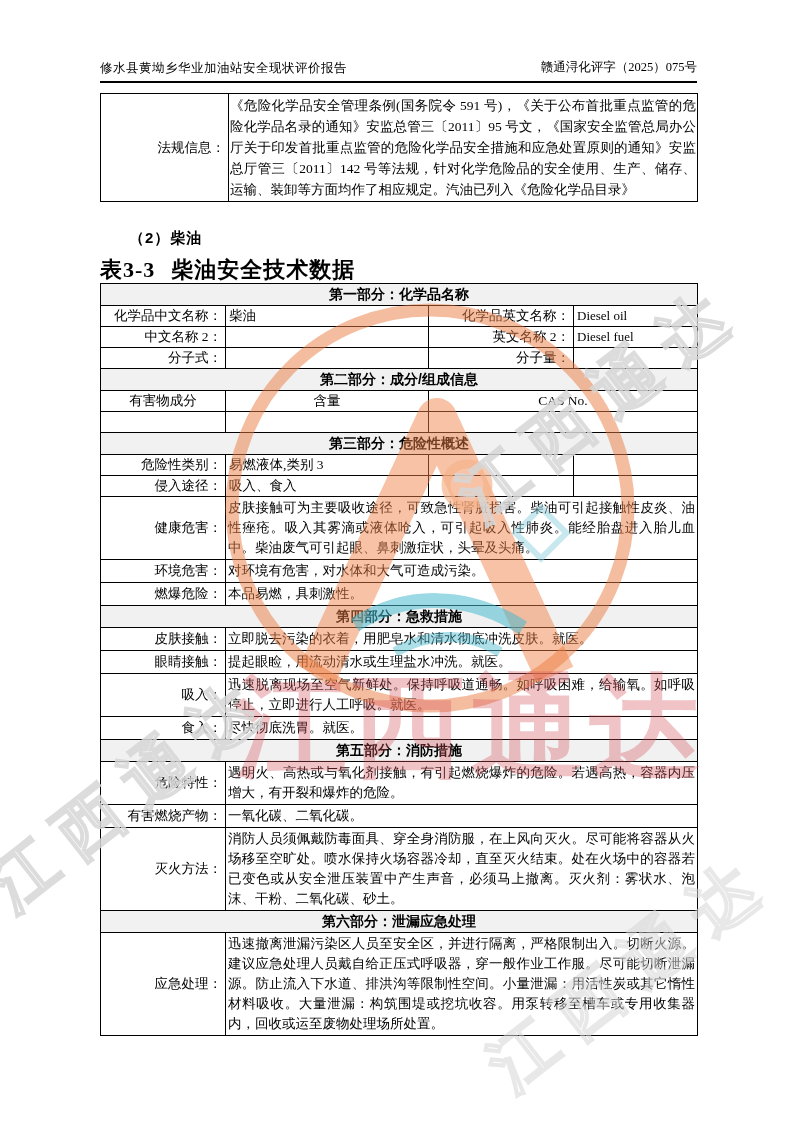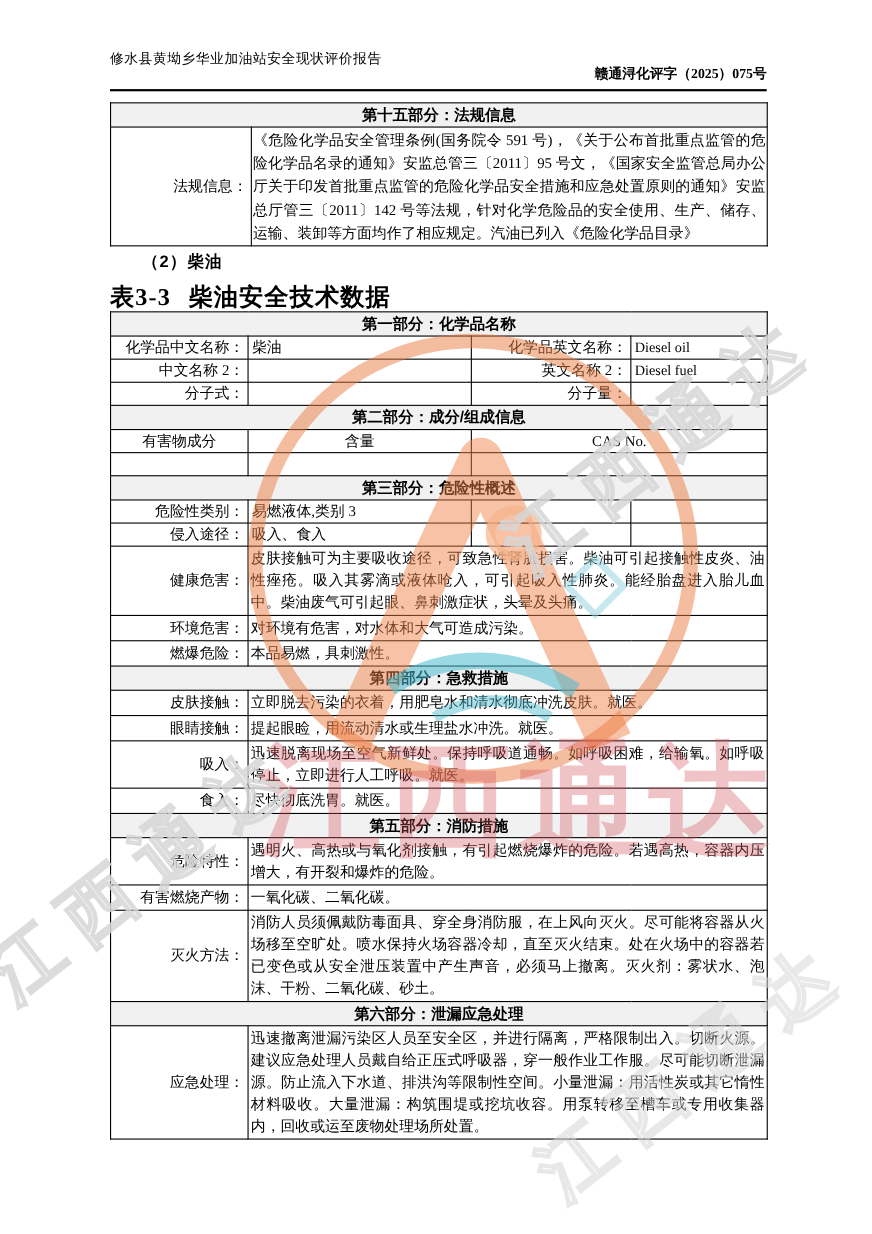--- a/index.html
+++ b/index.html
@@ -2,22 +2,22 @@
 <html><head>
 <meta charset="utf-8">
 <style>
   html,body{margin:0;padding:0;background:#888;}
   .page{
     position:relative;width:793px;height:1122px;background:#ffffff;
     font-family:"Liberation Serif","DejaVu Serif",serif;color:#000;
     margin:0 auto;overflow:hidden;
   }
   
-  .hdr-left{position:absolute;left:100px;top:45px;font-size:12.5px;letter-spacing:.5px;}
-  .hdr-right{position:absolute;right:96px;top:59px;font-size:12.5px;font-weight:bold;}
+  .hdr-left{position:absolute;left:100px;top:60px;font-size:12.5px;letter-spacing:.5px;}
+  .hdr-right{position:absolute;right:96px;top:59px;font-size:12.5px;font-weight:normal;}
   .hdr-rule{position:absolute;left:100px;top:81px;width:597px;height:2px;background:#000;}
   
   table{border-collapse:collapse;table-layout:fixed;}
   td{border:1px solid #000;font-size:13.5px;vertical-align:middle;padding:0 3px;overflow:hidden;}
   tr.sec td{
     background:#f1f1f1;font-family:"Liberation Sans","DejaVu Sans",sans-serif;
     font-weight:bold;text-align:center;font-size:14px;height:21px;line-height:21px;
   }
   .reg-table{position:absolute;left:100px;top:93px;width:597px;border:1.5px solid #000;}
   .reg-table td.lab{width:127px;text-align:right;}
@@ -66,23 +66,20 @@
   <div class="hdr-left">修水县黄坳乡华业加油站安全现状评价报告</div>
   <div class="hdr-right">赣通浔化评字（2025）075号</div>
   <div class="hdr-rule"></div>
 
   <table class="reg-table">
     <colgroup>
         <col style="width:128px">
         <col style="width:469px">
       </colgroup>
     <tbody>
-        <tr class="sec">
-          <td colspan="2">第十五部分：法规信息</td>
-        </tr>
     <tr>
       <td class="lab">法规信息：</td>
       <td class="txt">《危险化学品安全管理条例(国务院令 591 号)，《关于公布首批重点监管的危险化学品名录的通知》安监总管三〔2011〕95 号文，《国家安全监管总局办公厅关于印发首批重点监管的危险化学品安全措施和应急处置原则的通知》安监总厅管三〔2011〕142 号等法规，针对化学危险品的安全使用、生产、储存、运输、装卸等方面均作了相应规定。汽油已列入《危险化学品目录》</td>
     </tr>
   </tbody>
     </table>
 
   <div class="sub-heading">（2）柴油</div>
   <div class="table-title">
     <span>表3-3</span><span class="gap"></span><span>柴油安全技术数据</span>

